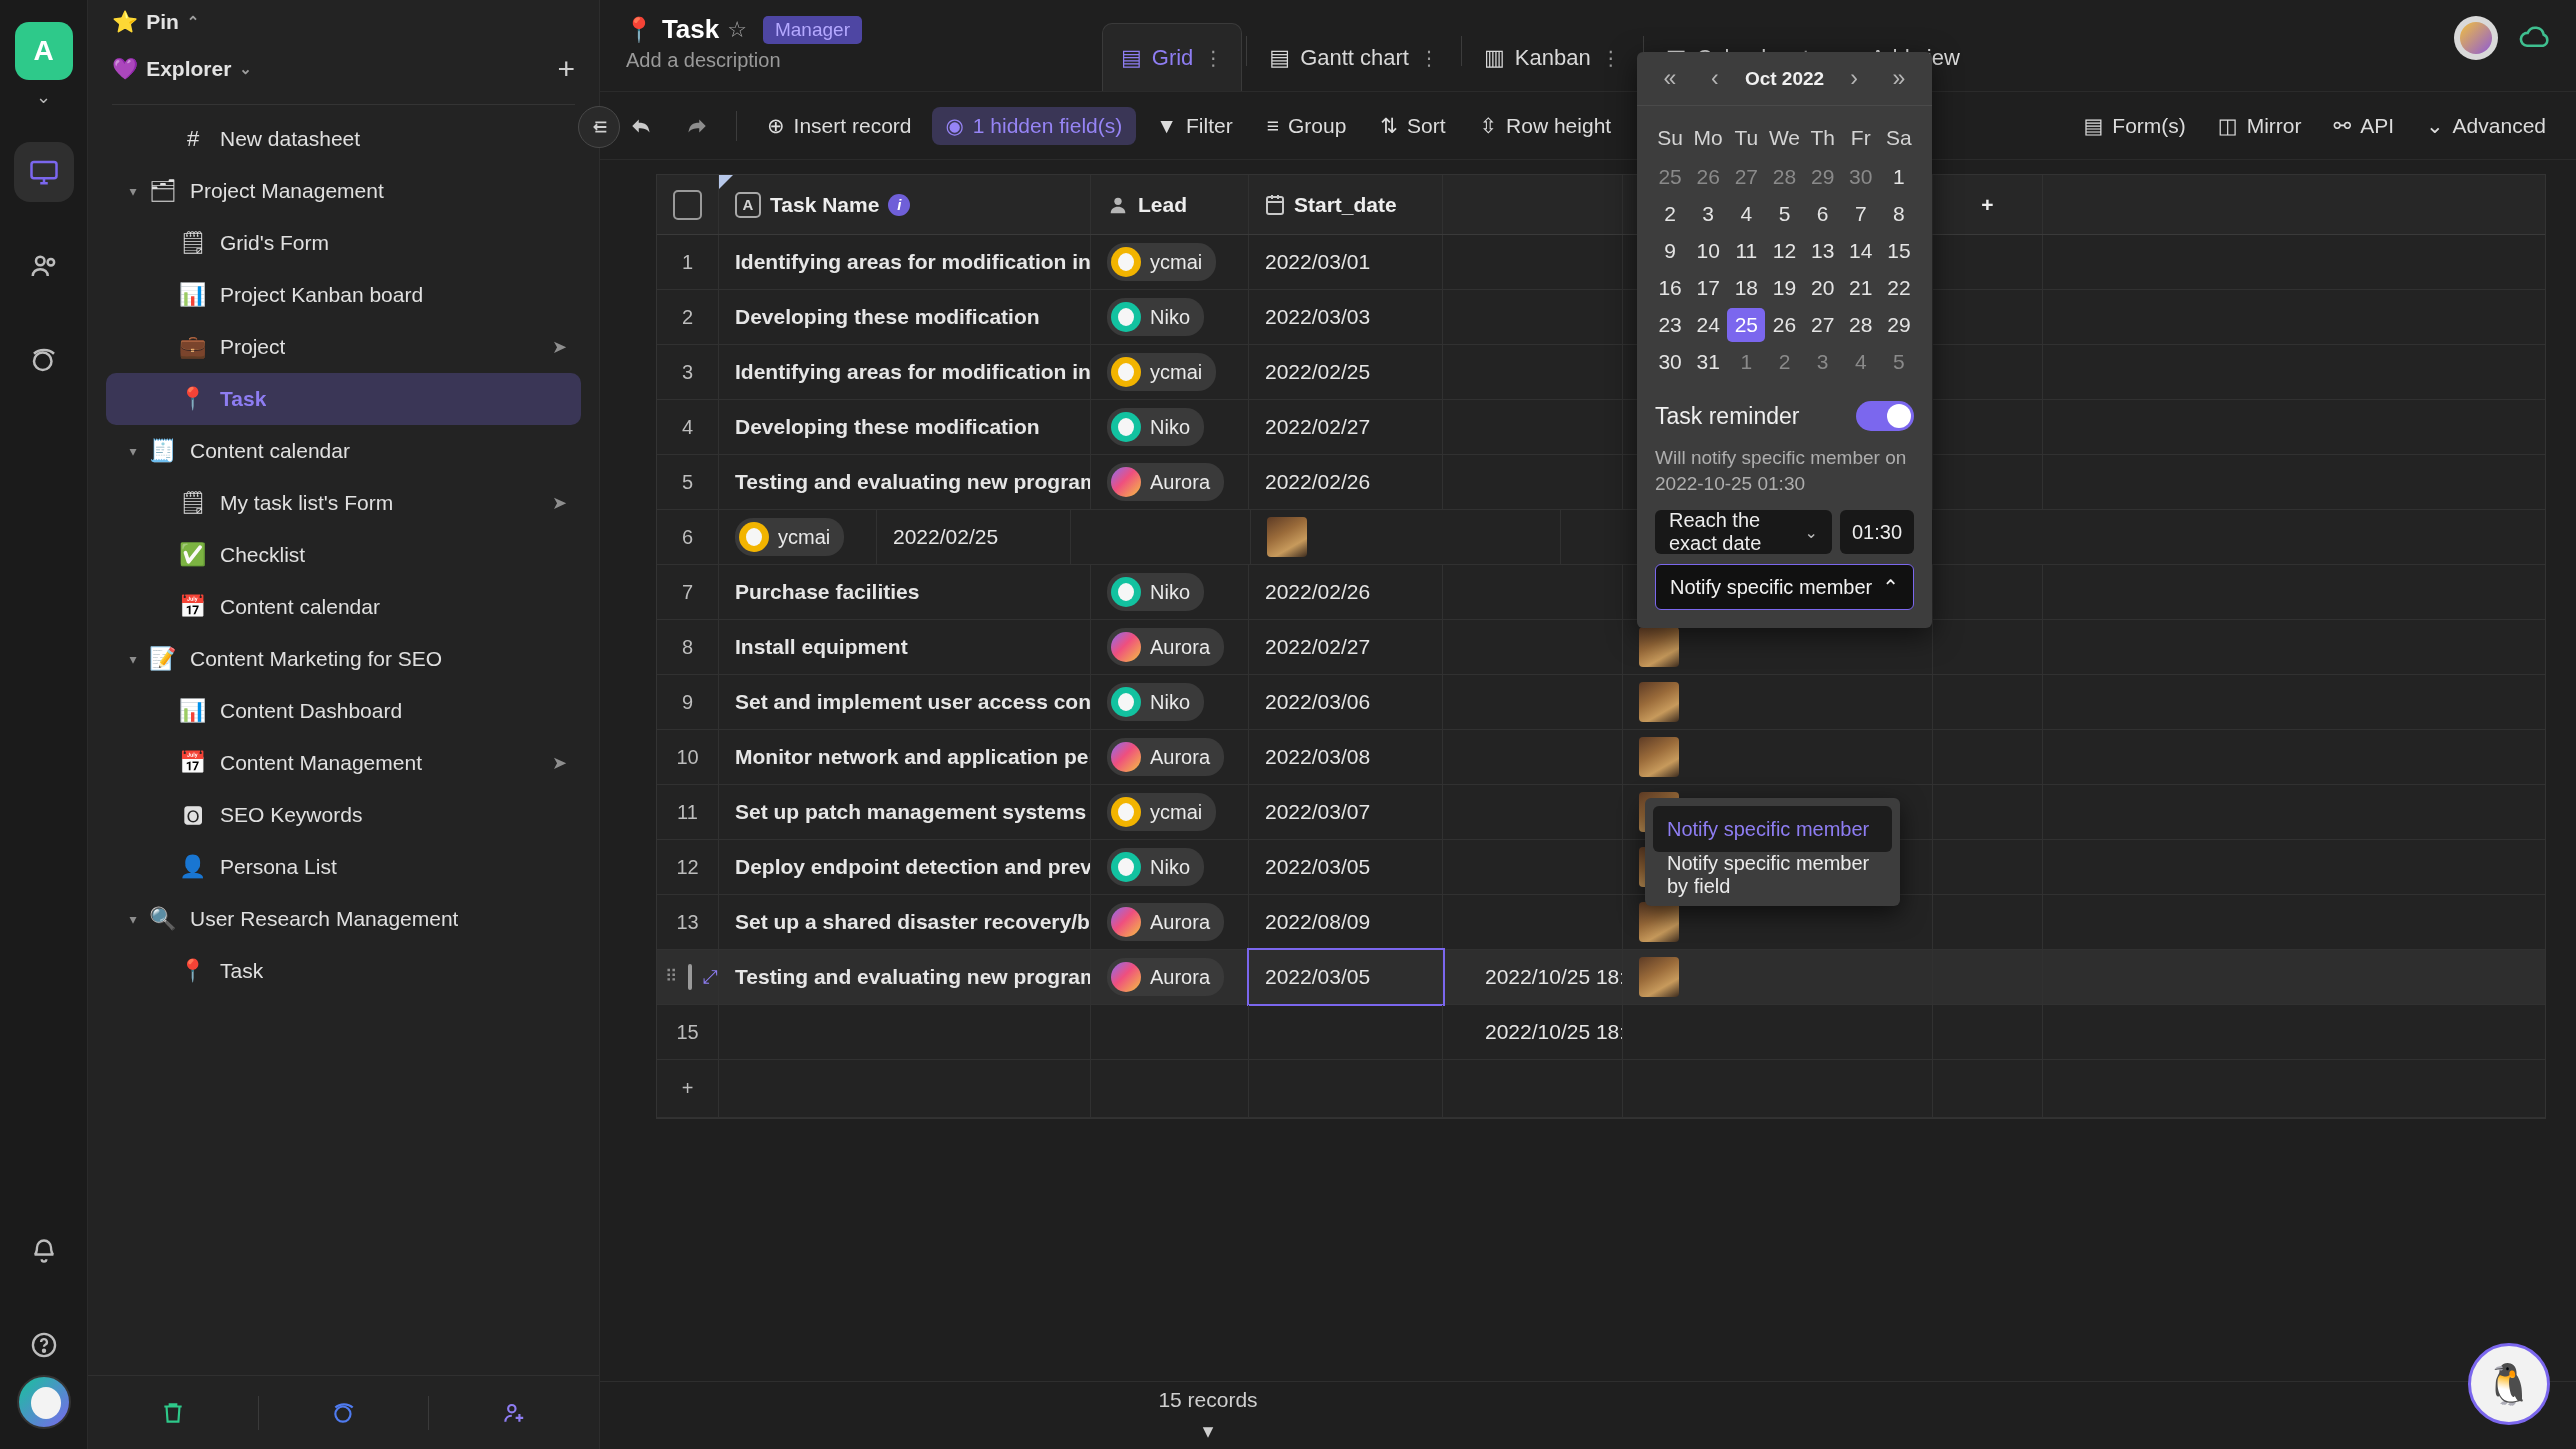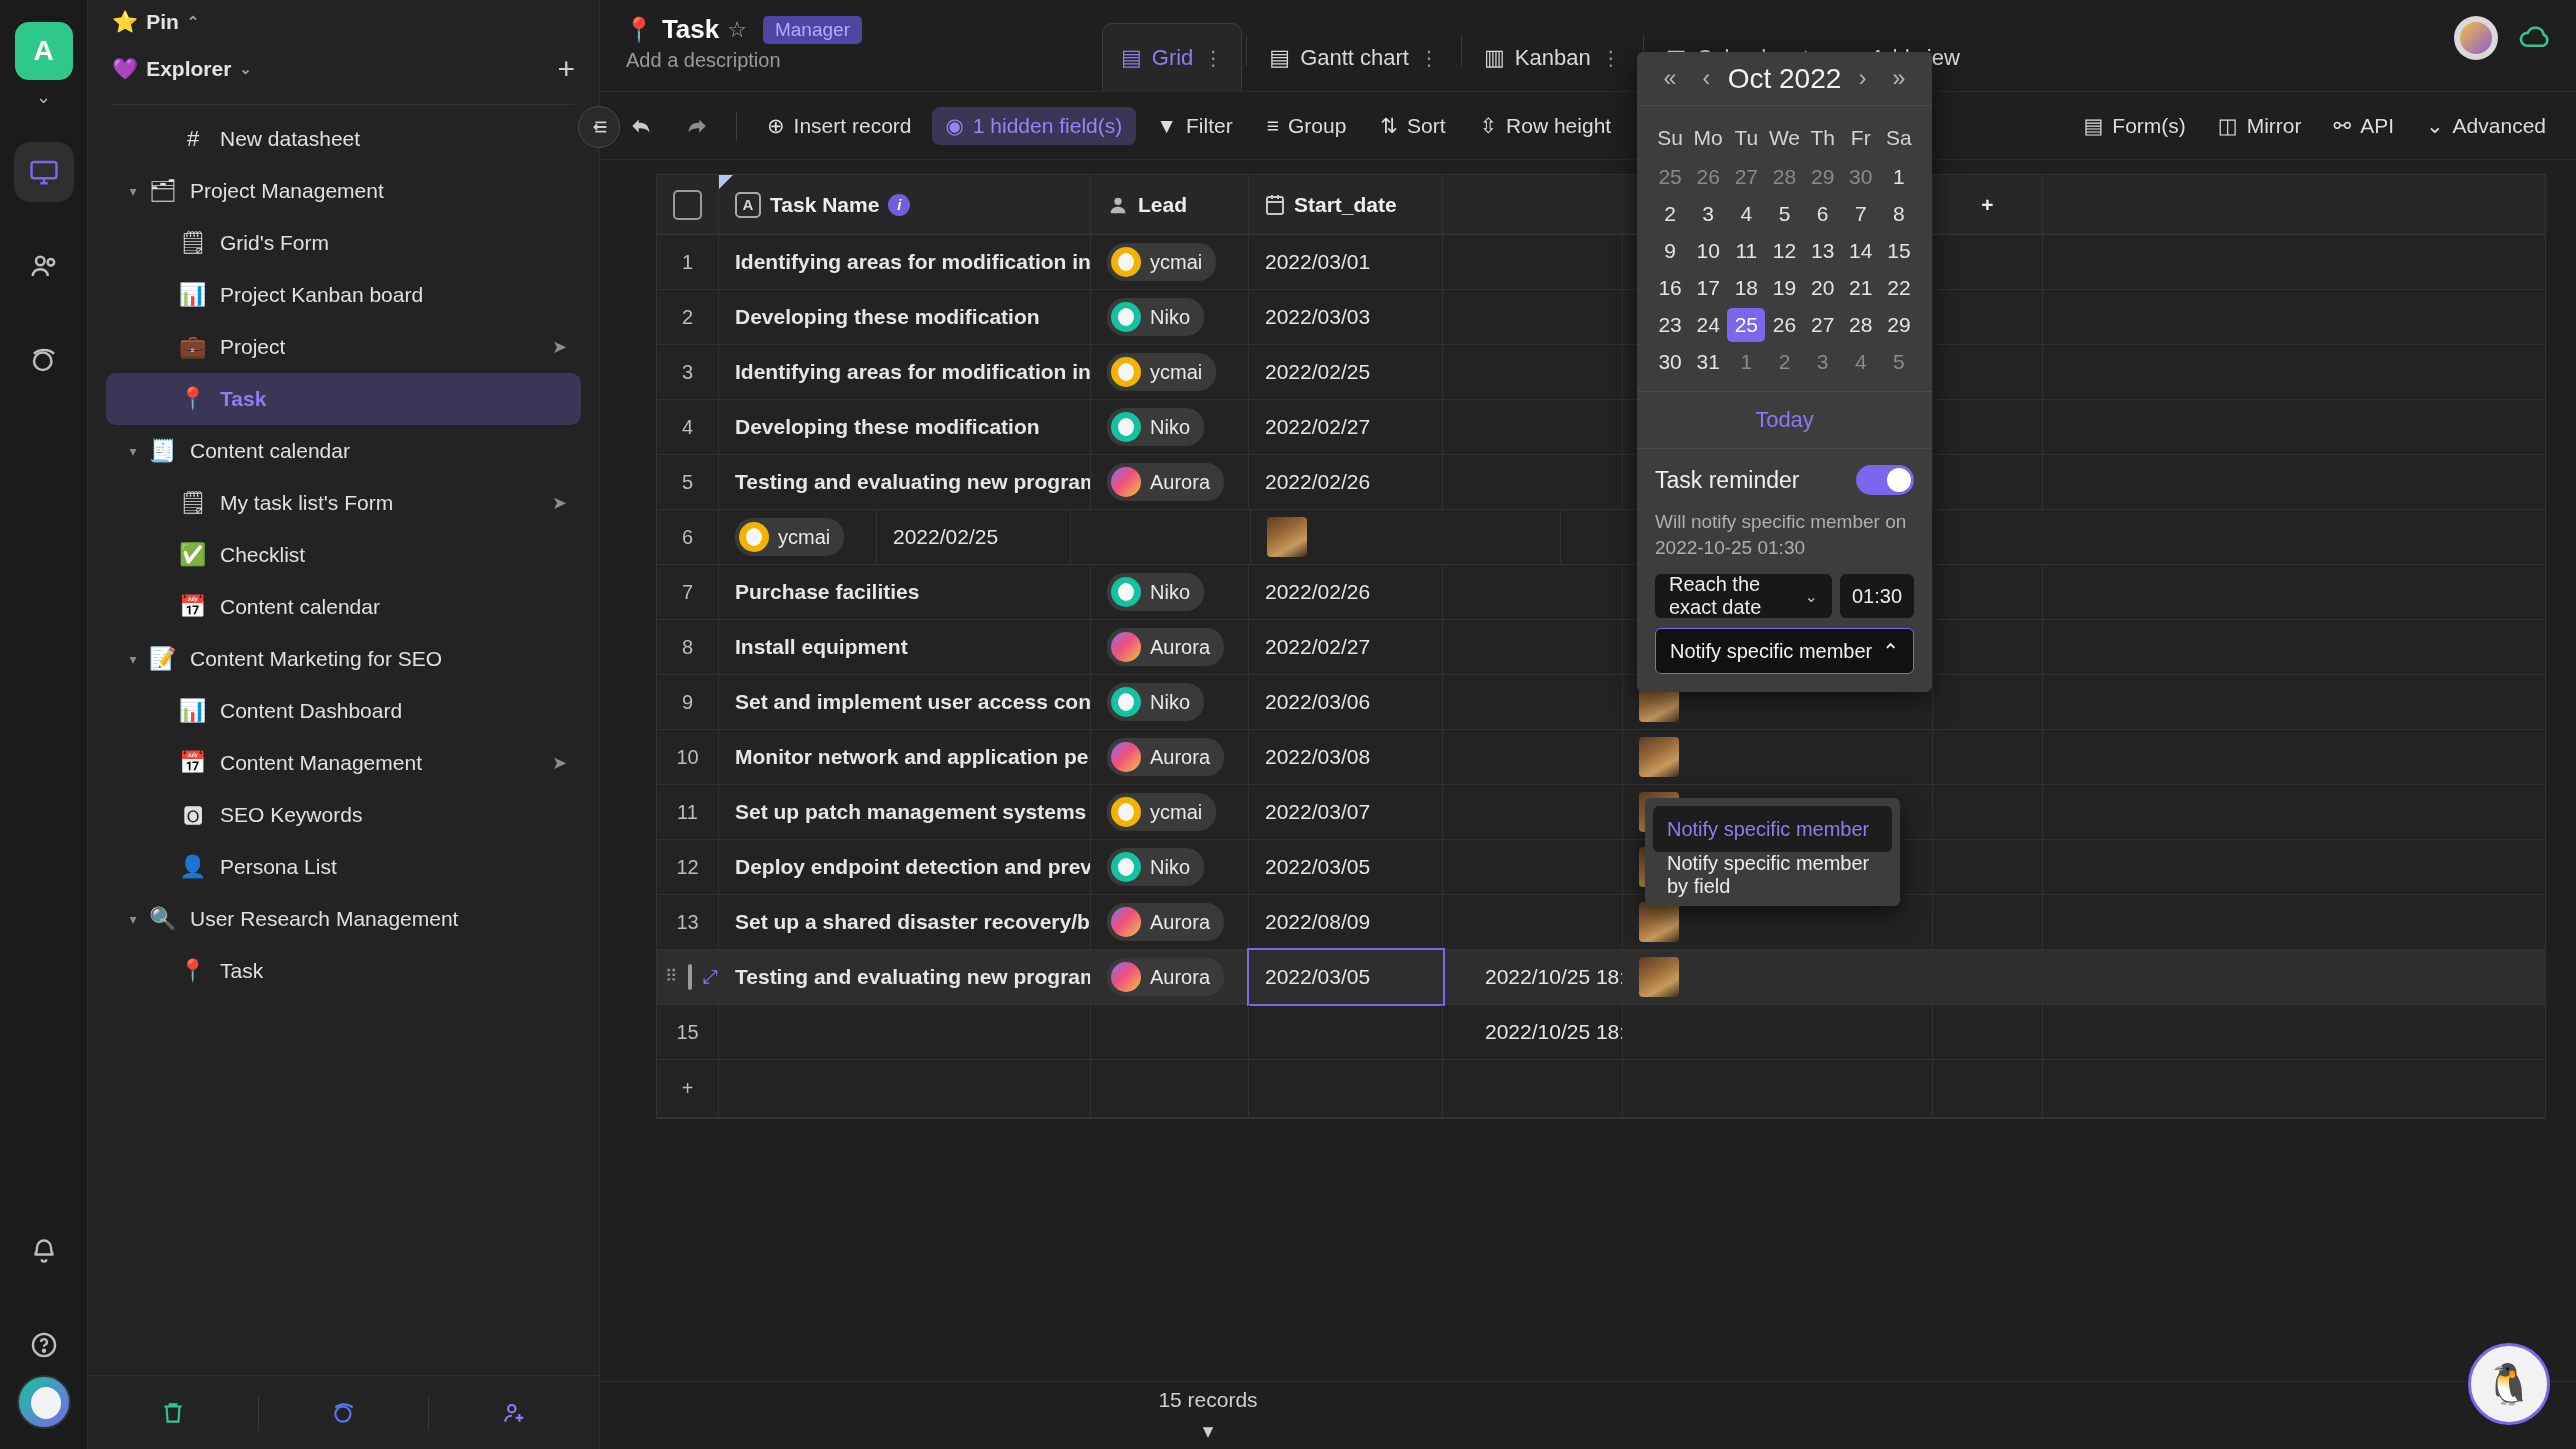--- a/index.html
+++ b/index.html
@@ -241,21 +241,21 @@
   .popup {
     position: absolute; left: 1637px; top: 52px; width: 295px;
     background: #3d3d3d; border-radius: 6px; box-shadow: 0 8px 28px rgba(0,0,0,.55);
     z-index: 40; font-size: 0;
   }
   .pp-head {
     height: 54px; display: flex; align-items: center; justify-content: space-between;
     padding: 0 18px; border-bottom: 1px solid #4a4a4a;
   }
   .pp-nav { color: #b6b6b6; font-size: 23px; width: 30px; text-align: center; }
-  .pp-month { font-size: 28px; font-weight: 400; color: #f0f0f0; }
+  .pp-month { font-size: 19px; font-weight: 700; color: #f0f0f0; }
   .pp-body { padding: 12px 14px 6px 14px; }
   .pp-grid { display: grid; grid-template-columns: repeat(7, 1fr); row-gap: 3px; }
   .pp-dow { text-align: center; font-size: 21px; color: #d3d3d3; padding: 8px 0 10px 0; }
   .pp-day {
     text-align: center; font-size: 21px; color: #e4e4e4;
     height: 34px; line-height: 34px; border-radius: 5px;
   }
   .pp-day.out { color: #8a8a8a; }
   .pp-day.sel { background: #7b67ee; color: #fff; }
   .pp-today {
@@ -982,21 +982,20 @@
           <div class="pp-day">29</div>
           <div class="pp-day">30</div>
           <div class="pp-day">31</div>
           <div class="pp-day out">1</div>
           <div class="pp-day out">2</div>
           <div class="pp-day out">3</div>
           <div class="pp-day out">4</div>
           <div class="pp-day out">5</div>
         </div>
     </div>
-    <div class="pp-today">Today</div>
     <div class="pp-rem">
       <div class="pp-remrow">
         <span class="pp-remlabel">Task reminder</span>
         <span class="toggle"></span>
       </div>
       <div class="pp-note">Will notify specific member on 2022-10-25 01:30</div>
       <div class="pp-controls">
         <div class="pp-select">
           <span>Reach the exact date</span>
           <span class="cv">⌄</span>

